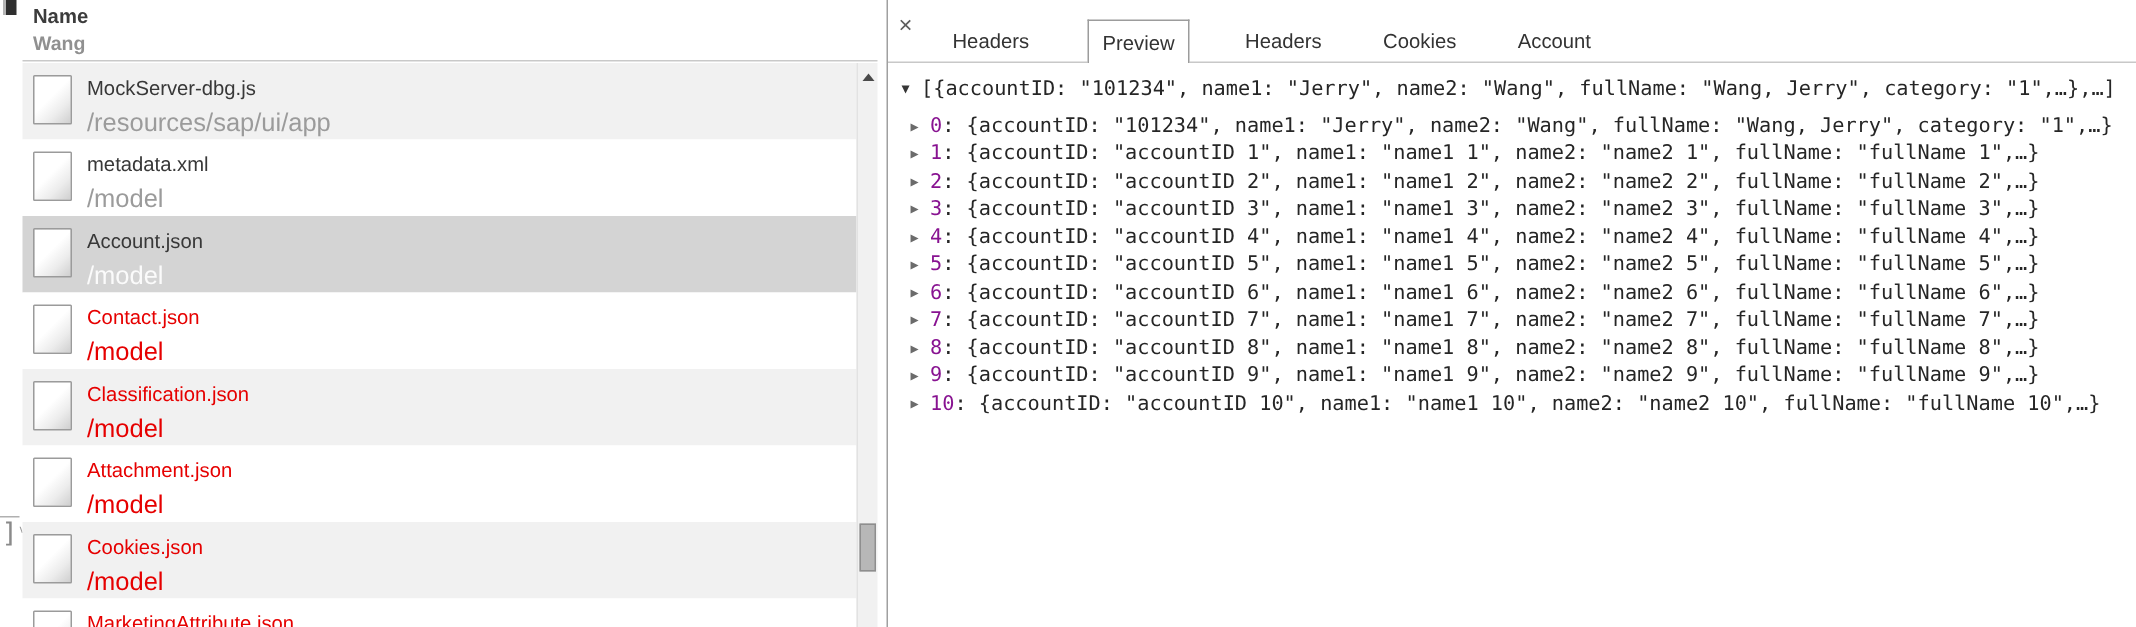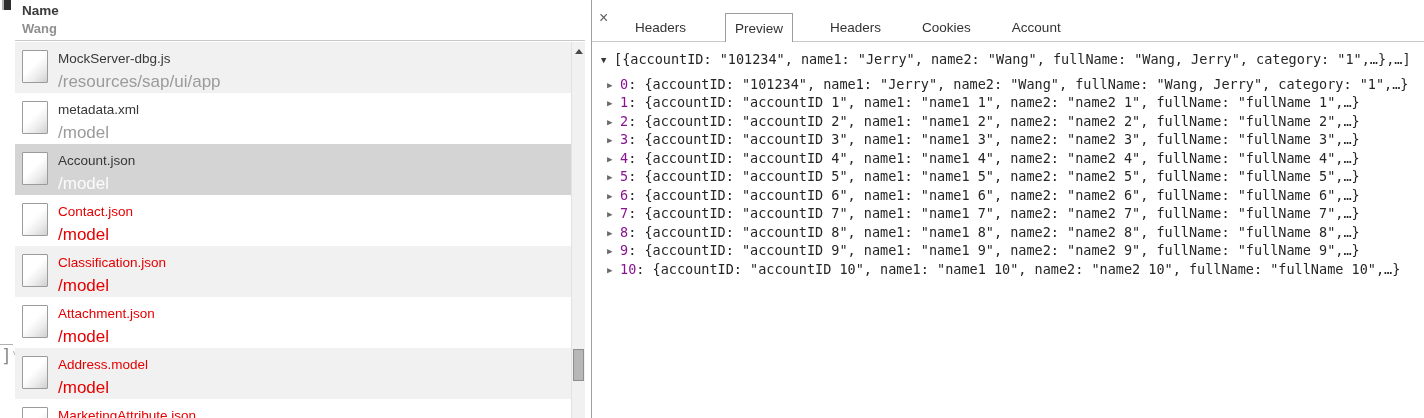--- a/index.html
+++ b/index.html
@@ -110,21 +110,21 @@
   </div>
 
   <div class="req-row even error">
     <div class="file-icon"></div>
     <div class="req-name">Attachment.json</div>
     <div class="req-path">/model</div>
   </div>
 
   <div class="req-row odd error">
     <div class="file-icon"></div>
-    <div class="req-name">Address.model</div>
+    <div class="req-name">Cookies.json</div>
     <div class="req-path">/model</div>
   </div>
 
   <div class="req-row even error">
     <div class="file-icon"></div>
     <div class="req-name">MarketingAttribute.json</div>
     <div class="req-path"></div>
   </div>
 </div>
     <div class="v-scrollbar">

